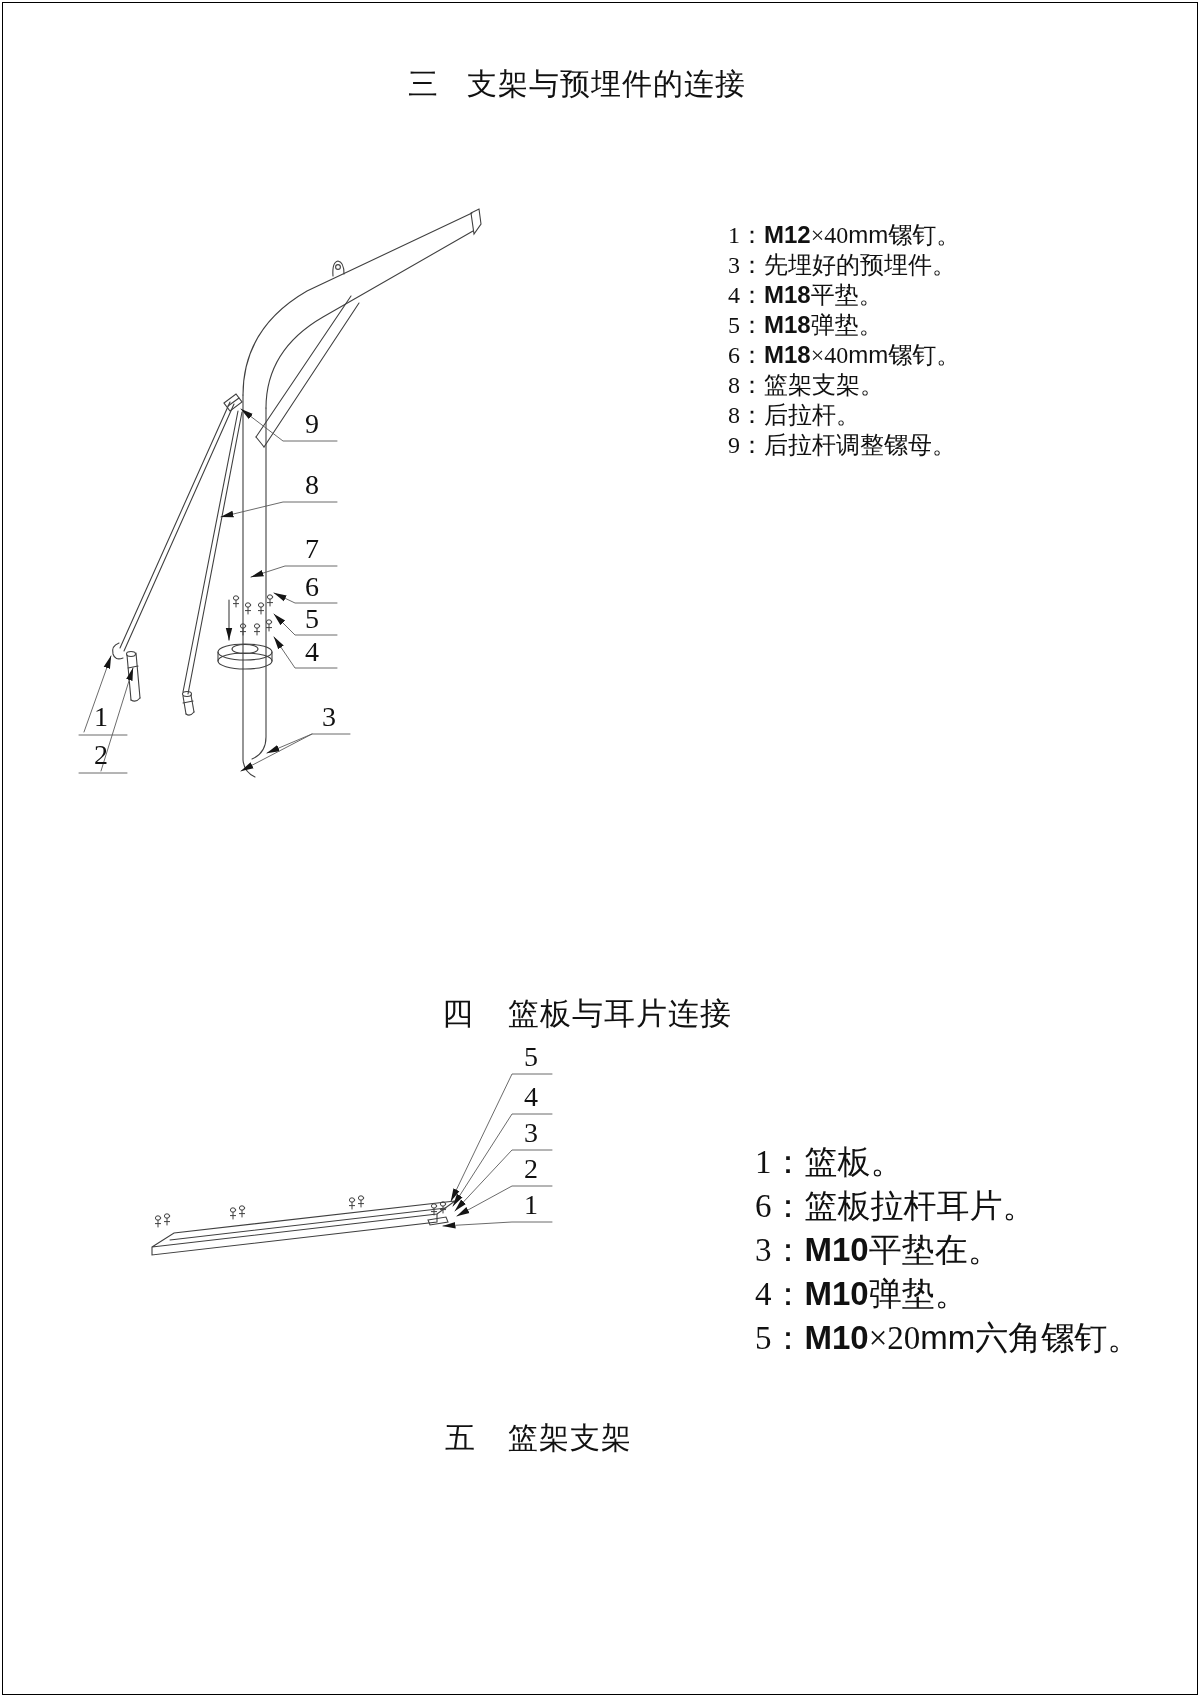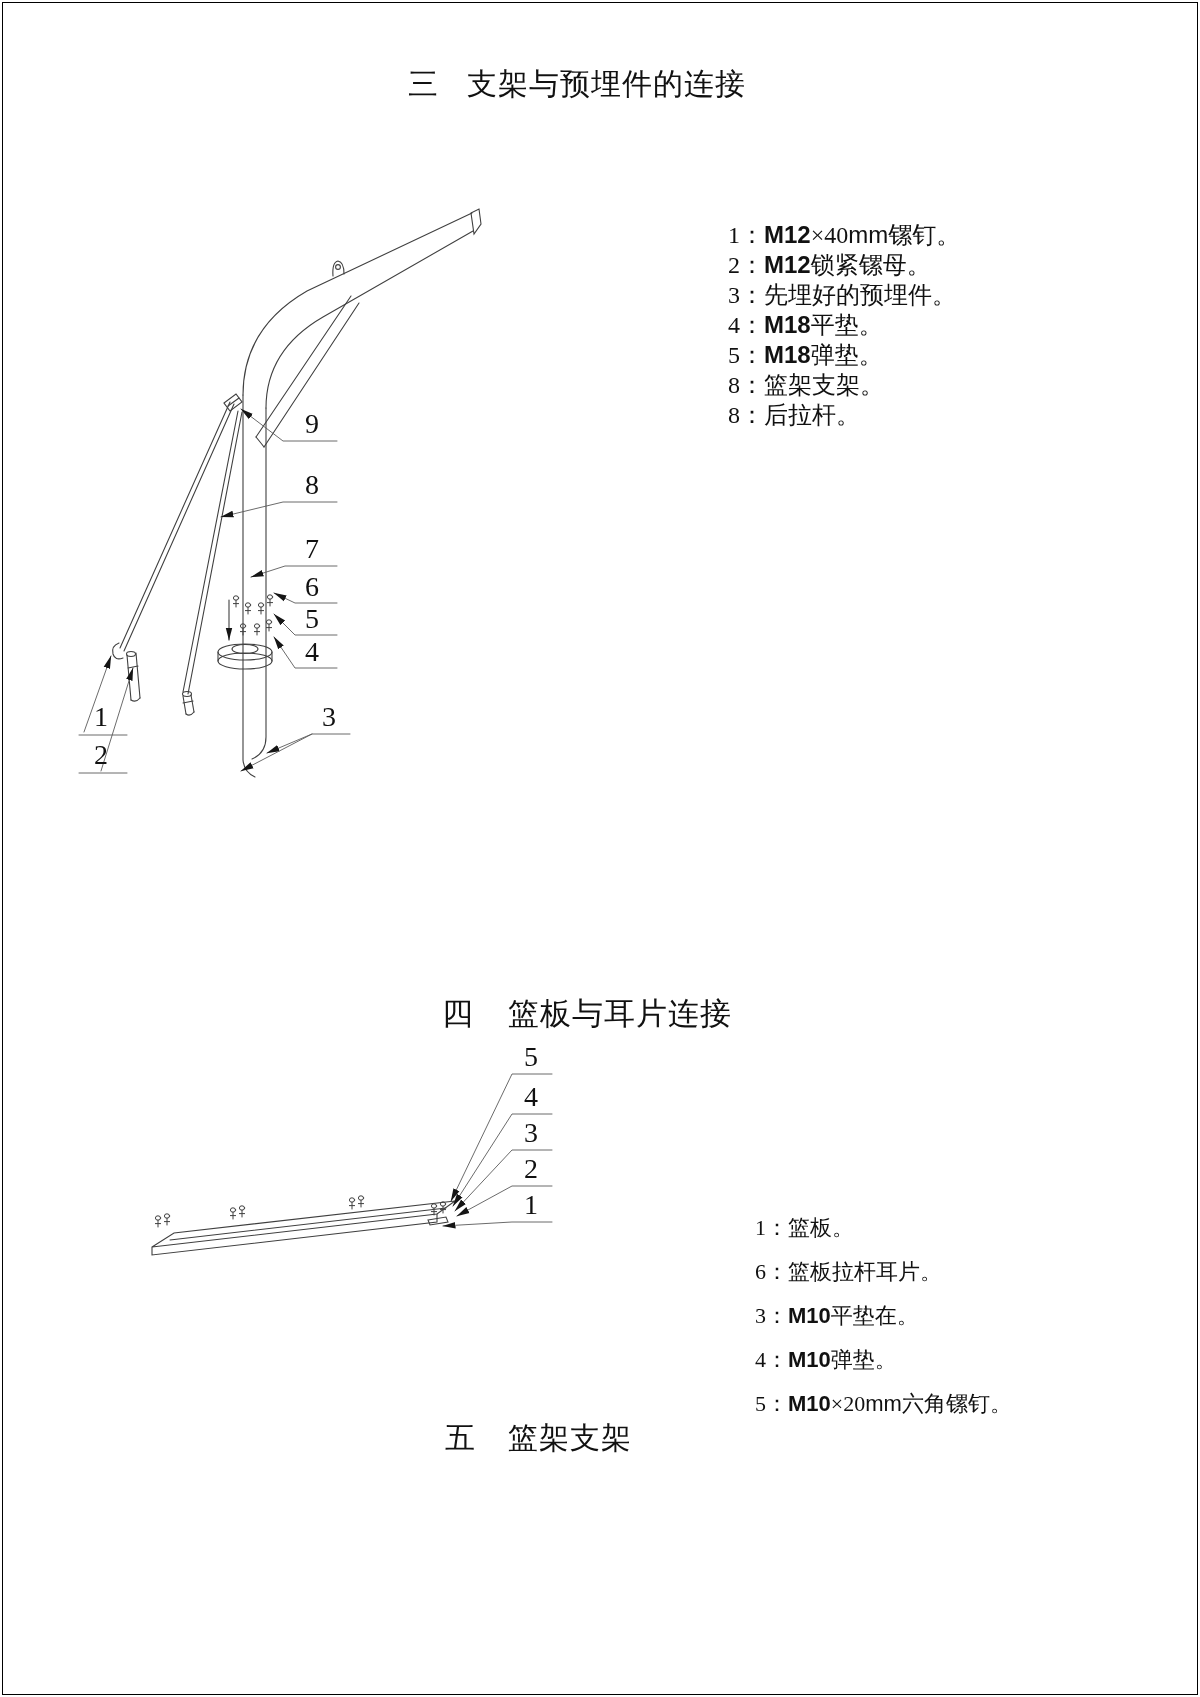--- a/index.html
+++ b/index.html
@@ -7,21 +7,21 @@
          font-family:"Liberation Serif","DejaVu Serif",serif;color:#111;}
   .frame{position:absolute;inset:2px;border:1.6px solid #000;pointer-events:none;}
   svg.art{position:absolute;left:0;top:0;width:1200px;height:1697px;}
   .h1{position:absolute;display:flex;white-space:nowrap;letter-spacing:1px;}
   .h1 .num{display:inline-block;}
   .h1.s3{left:408px;top:64px;font-size:30px;} .h1.s3 .num{margin-right:28px;}
   .h1.s4{left:442px;top:993px;font-size:31px;} .h1.s4 .num{margin-right:34px;}
   .h1.s5{left:445px;top:1418px;font-size:30px;} .h1.s5 .num{margin-right:32px;}
   .plist{position:absolute;}
   .plist3{left:728px;top:220px;width:300px;font-size:24px;line-height:30px;}
-  .plist4{left:755px;top:1206px;width:386px;font-size:22px;line-height:44px;}
+  .plist4{left:755px;top:1140px;width:386px;font-size:33px;line-height:44px;}
   .plist div{white-space:normal;}
   .lb{font-family:Liberation Sans, sans-serif;font-weight:700;}
   .ls{font-family:Liberation Sans, sans-serif;}
   .co{position:absolute;width:30px;text-align:center;font-size:28px;line-height:32px;}
   
   .d1c9{left:297px;top:408px;} .d1c8{left:297px;top:469px;} .d1c7{left:297px;top:533px;}
   .d1c6{left:297px;top:571px;} .d1c5{left:297px;top:603px;} .d1c4{left:297px;top:636px;}
   .d1c3{left:314px;top:701px;} .d1c1{left:86px;top:701px;}  .d1c2{left:86px;top:739px;}
   
   .d2c5{left:516px;top:1041px;} .d2c4{left:516px;top:1081px;} .d2c3{left:516px;top:1117px;}
@@ -136,26 +136,27 @@
     </g>
   </svg>
 
   <div class="h1 s3">
     <span class="num">三</span>
     <span>支架与预埋件的连接</span>
   </div>
 
   <div class="plist plist3">
     <div>1：<span class="lb">M12</span>×40<span class="ls">mm</span>镙钉。</div>
-    <div>2：<span class="lb">M12</span>锁紧镙母。</div>
     <div>3：先埋好的预埋件。</div>
     <div>4：<span class="lb">M18</span>平垫。</div>
     <div>5：<span class="lb">M18</span>弹垫。</div>
+    <div>6：<span class="lb">M18</span>×40<span class="ls">mm</span>镙钉。</div>
     <div>8：篮架支架。</div>
     <div>8：后拉杆。</div>
+    <div>9：后拉杆调整镙母。</div>
   </div>
 
   <div class="co d1c9">9</div>
   <div class="co d1c8">8</div>
   <div class="co d1c7">7</div>
   <div class="co d1c6">6</div>
   <div class="co d1c5">5</div>
   <div class="co d1c4">4</div>
   <div class="co d1c3">3</div>
   <div class="co d1c1">1</div>

